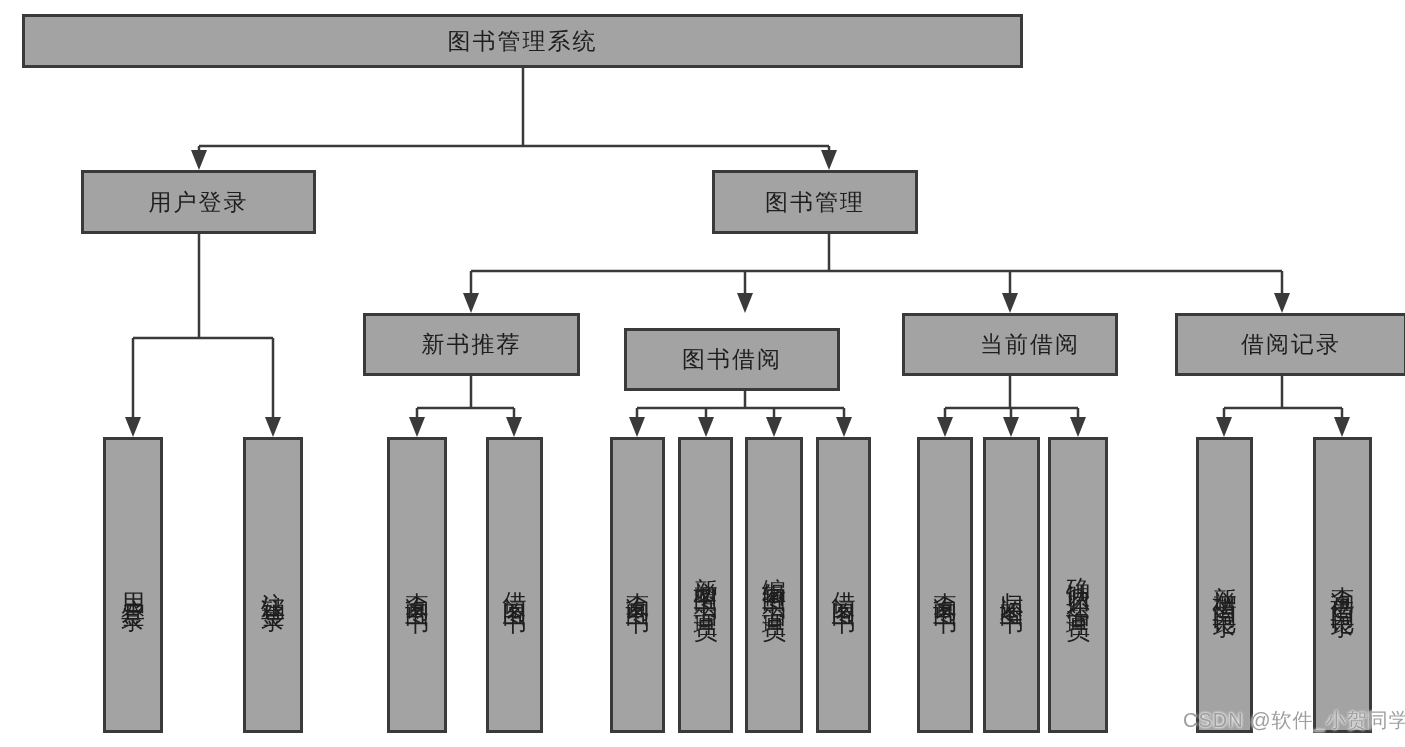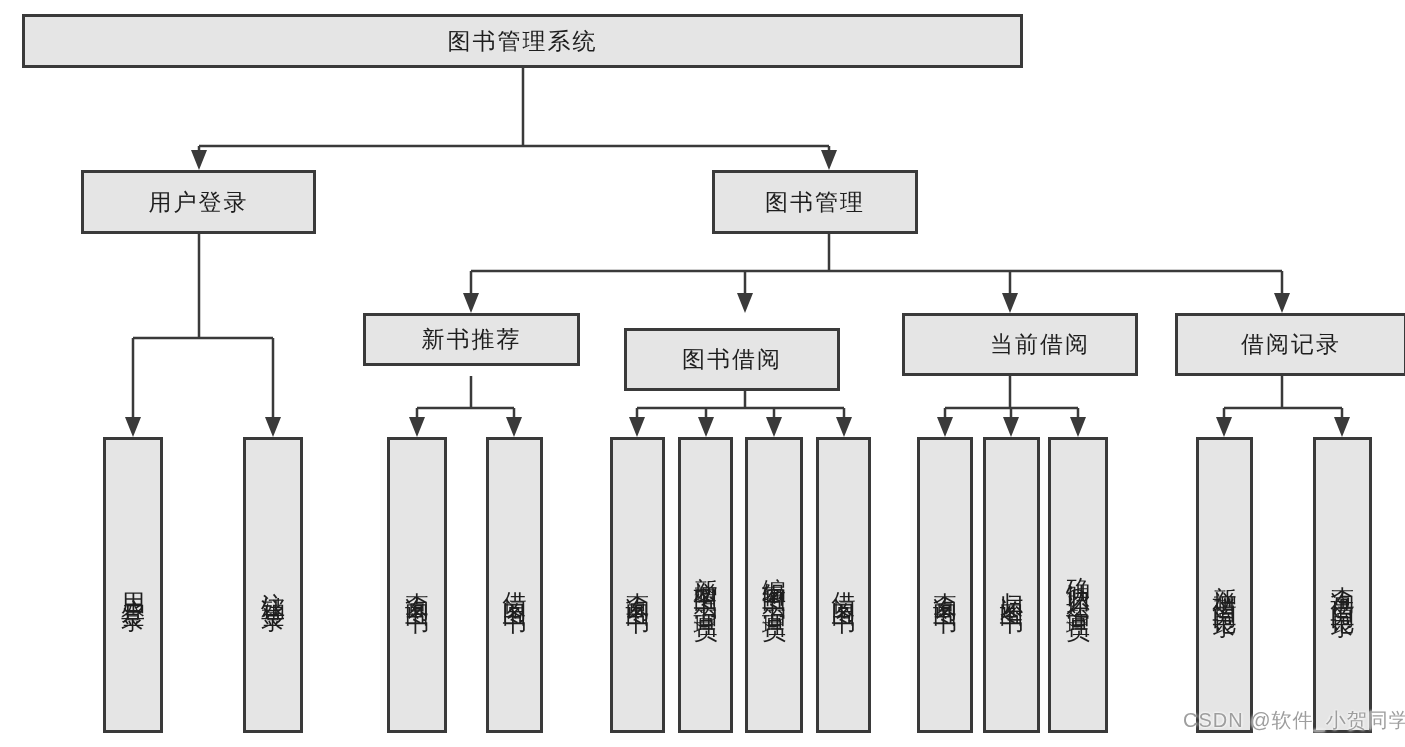--- a/index.html
+++ b/index.html
@@ -14,21 +14,21 @@
   .wires {
     position: absolute;
     left: 0; top: 0;
     width: 1405px;
     height: 747px;
     z-index: 1;
   }
   .node {
     position: absolute;
     box-sizing: border-box;
-    background: #e5e5e5;
+    background: #a3a3a3;
     border: 3px solid var(--line, #3a3a3a);
     color: var(--text, #1e1e1e);
     display: flex;
     align-items: center;
     justify-content: center;
     font-size: 23px;
     letter-spacing: 2px;
     z-index: 2;
     white-space: nowrap;
   }
@@ -71,23 +71,23 @@
          M629 417 H645 L637 437 Z M698 417 H714 L706 437 Z M766 417 H782 L774 437 Z M836 417 H852 L844 437 Z
          M937 417 H953 L945 437 Z M1003 417 H1019 L1011 437 Z M1070 417 H1086 L1078 437 Z
          M1216 417 H1232 L1224 437 Z M1334 417 H1350 L1342 437 Z" fill="#3a3a3a" stroke="none"></path>
   </svg>
 
   <div class="node" style="left:22px; top:14px; width:1001px; height:54px;">图书管理系统</div>
 
   <div class="node" style="left:81px; top:170px; width:235px; height:64px;">用户登录</div>
   <div class="node" style="left:712px; top:170px; width:206px; height:64px;">图书管理</div>
 
-  <div class="node" style="left:363px; top:313px; width:217px; height:53px;">新书推荐</div>
+  <div class="node" style="left:363px; top:313px; width:217px; height:63px;">新书推荐</div>
   <div class="node" style="left:624px; top:313px; width:216px; height:63px;margin-top:15px;">图书借阅</div>
-  <div class="node" style="left:902px; top:313px; width:236px; height:63px;padding-left:40px;">当前借阅</div>
+  <div class="node" style="left:902px; top:313px; width:216px; height:63px;padding-left:40px;">当前借阅</div>
   <div class="node" style="left:1175px; top:313px; width:232px; height:63px;">借阅记录</div>
 
   <div class="node leaf" style="left:103px; top:437px; width:60px; height:296px;">用户登录</div>
   <div class="node leaf" style="left:243px; top:437px; width:60px; height:296px;">注销登录</div>
 
   <div class="node leaf" style="left:387px; top:437px; width:60px; height:296px;">查询图书</div>
   <div class="node leaf" style="left:486px; top:437px; width:57px; height:296px;">借阅图书</div>
 
   <div class="node leaf" style="left:610px; top:437px; width:55px; height:296px;">查询图书</div>
   <div class="node leaf" style="left:678px; top:437px; width:55px; height:296px;">新增图书（管理员）</div>

